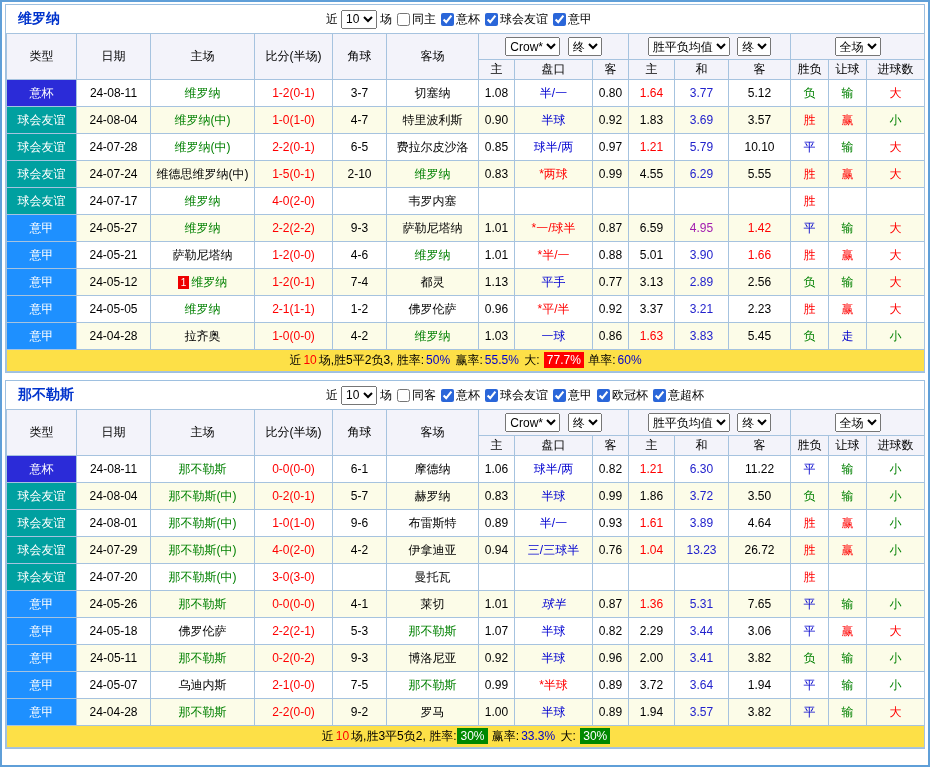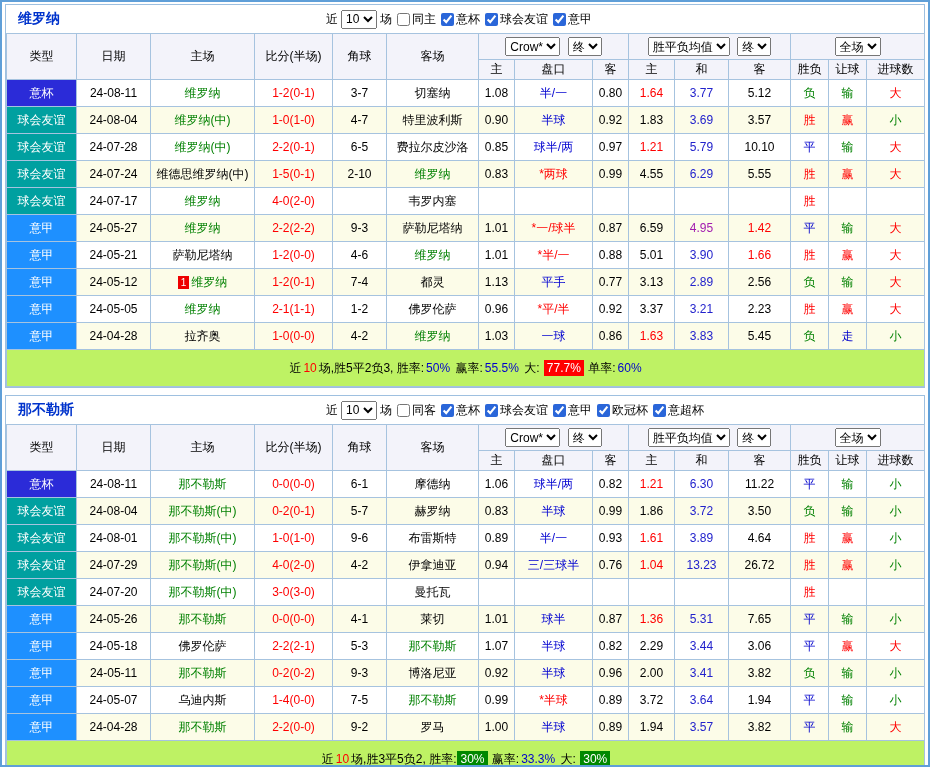--- a/index.html
+++ b/index.html
@@ -33,21 +33,21 @@
   th,td { border:1px solid #a6c3df; text-align:center; font-size:12px; padding:0;
           overflow:hidden; white-space:nowrap; }
   thead th { background:#f3f3fa; font-weight:normal; color:#000; }
   tr.h1 th { height:26px; }
   tr.h2 th { height:20px; }
   .selcell select { font-size:12px; height:19px; margin:0 2px; max-width:95%; }
   tbody td { height:27px; }
   tbody tr:nth-child(even) td { background:#fcfce8; }
   tbody tr:nth-child(even) td.typec { background:inherit; }
   td.typec { color:#fff; }
-  tfoot td { height:37px; background:#bef264; }
+  tfoot td { height:22px; background:#fde047; }
   .summary span { padding:0 1px; }
   .summary span.hl { padding:1px 3px; }
   .card { display:inline-block; background:#ee0000; color:#fff; font-size:10px; line-height:13px;
           padding:0 3px; margin-right:2px; }
 </style>
 </head>
 <body>
 
 <div class="window">
 
@@ -481,21 +481,21 @@
             <td style="color: rgb(0, 0, 0);"></td>
           </tr>
           <tr>
             <td class="typec" style="background: rgb(30, 144, 255); color: rgb(255, 255, 255);">意甲</td>
             <td>24-05-26</td>
             <td><span><span style="color: rgb(0, 128, 0);">那不勒斯</span></span></td>
             <td style="color: rgb(255, 0, 0);">0-0(0-0)</td>
             <td>4-1</td>
             <td><span style="color: rgb(0, 0, 0);">莱切</span></td>
             <td>1.01</td>
-            <td style="color: rgb(0, 0, 208);">球半</td>
+            <td style="color: rgb(0, 0, 208); font-style: italic;">球半</td>
             <td>0.87</td>
             <td style="color: rgb(255, 0, 0);">1.36</td>
             <td style="color: rgb(34, 34, 204);">5.31</td>
             <td style="color: rgb(0, 0, 0);">7.65</td>
             <td style="color: rgb(0, 0, 204);">平</td>
             <td style="color: rgb(0, 128, 0);">输</td>
             <td style="color: rgb(0, 128, 0);">小</td>
           </tr>
           <tr>
             <td class="typec" style="background: rgb(30, 144, 255); color: rgb(255, 255, 255);">意甲</td>
@@ -528,21 +528,21 @@
             <td style="color: rgb(34, 34, 204);">3.41</td>
             <td style="color: rgb(0, 0, 0);">3.82</td>
             <td style="color: rgb(0, 128, 0);">负</td>
             <td style="color: rgb(0, 128, 0);">输</td>
             <td style="color: rgb(0, 128, 0);">小</td>
           </tr>
           <tr>
             <td class="typec" style="background: rgb(30, 144, 255); color: rgb(255, 255, 255);">意甲</td>
             <td>24-05-07</td>
             <td><span><span style="color: rgb(0, 0, 0);">乌迪内斯</span></span></td>
-            <td style="color: rgb(255, 0, 0);">1-4(0-0)</td>
+            <td style="color: rgb(255, 0, 0);">2-1(0-0)</td>
             <td>7-5</td>
             <td><span style="color: rgb(0, 128, 0);">那不勒斯</span></td>
             <td>0.99</td>
             <td style="color: rgb(255, 0, 0);">*半球</td>
             <td>0.89</td>
             <td style="color: rgb(0, 0, 0);">3.72</td>
             <td style="color: rgb(34, 34, 204);">3.64</td>
             <td style="color: rgb(0, 0, 0);">1.94</td>
             <td style="color: rgb(0, 0, 204);">平</td>
             <td style="color: rgb(0, 128, 0);">输</td>

